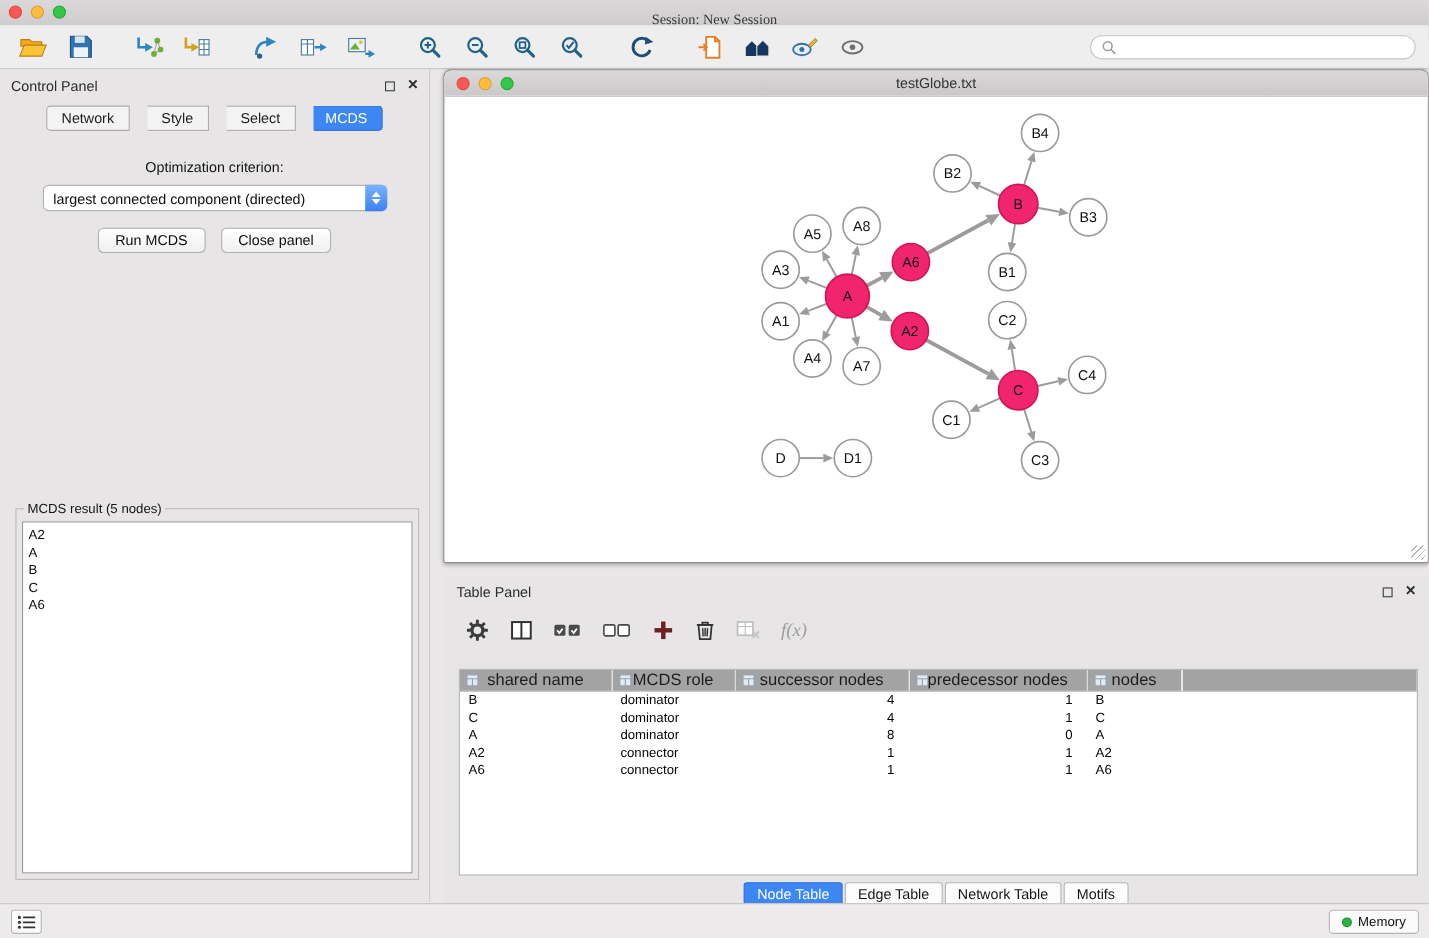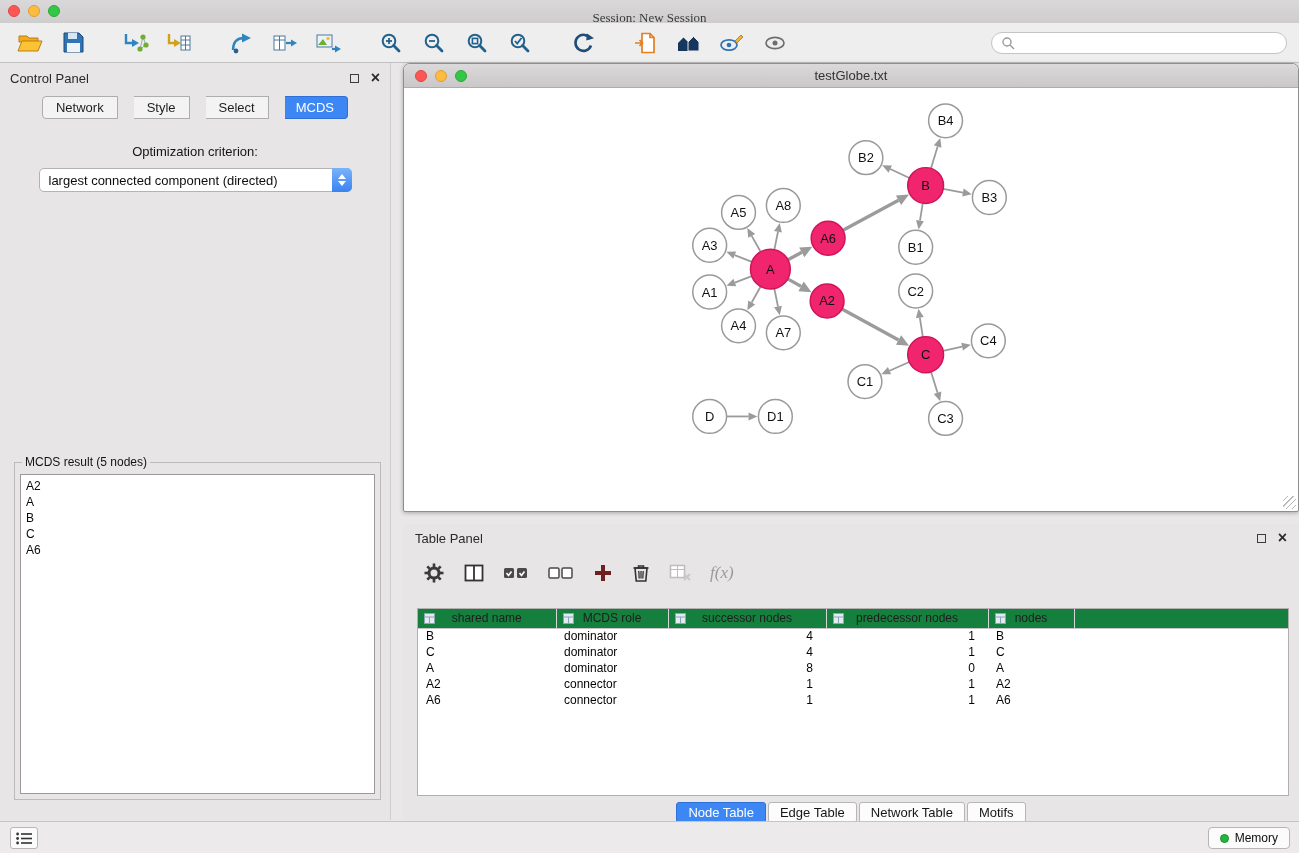--- a/index.html
+++ b/index.html
@@ -57,21 +57,21 @@
   .resize-grip{position:absolute;right:2px;bottom:2px;width:13px;height:13px;background:repeating-linear-gradient(135deg,transparent 0 3px,#b9b7b8 3px 4px);cursor:nwse-resize;}
 
   
   .table-panel{position:absolute;left:403px;top:524px;width:896px;height:308px;background:#e7e5e6;}
   .tp-header{height:28px;display:flex;align-items:center;padding:0 12px;font-size:13px;color:#2b2b2b;}
   .tp-toolbar{height:42px;display:flex;align-items:center;gap:19px;padding:0 20px;}
   .tp-tool{border:none;background:transparent;display:flex;align-items:center;justify-content:center;cursor:pointer;padding:0;}
   .fx-label{font-family:"Liberation Serif",serif;font-style:italic;font-size:17px;color:#9b9b9b;}
   .tp-table-wrap{position:absolute;left:14px;right:10px;top:84px;bottom:36px;background:#fff;border:1px solid #b1afb0;overflow:hidden;}
   .node-table{border-collapse:collapse;width:100%;table-layout:fixed;}
-  .node-table thead th{position:relative;height:19px;background:#15803d;border-right:1px solid #d6d6d6;border-bottom:1px solid #c6c6c6;font-size:12px;font-weight:normal;color:#1d1d1d;text-align:center;}
+  .node-table thead th{position:relative;height:19px;background:#a3a3a3;border-right:1px solid #d6d6d6;border-bottom:1px solid #c6c6c6;font-size:15px;font-weight:normal;color:#1d1d1d;text-align:center;}
   .node-table thead th.filler{border-right:none;}
   .node-table thead th svg{position:absolute;left:6px;top:4px;}
   .node-table td{font-size:12px;height:16px;padding:0 8px;color:#050505;white-space:nowrap;overflow:hidden;}
   .node-table td.num{text-align:right;padding-right:13px;}
   .bottom-tabs{position:absolute;bottom:9px;left:0;right:0;display:flex;justify-content:center;}
   .bottom-tab{font-size:13px;padding:2px 11px;background:#fcfcfc;border:1px solid #b7b5b6;margin:0 1px;border-radius:3px;color:#161616;cursor:pointer;}
   .bottom-tab.active{background:#3d87f5;border-color:#2f6fd8;color:#fff;}
 
   
   .status-bar{position:absolute;left:0;right:0;top:821px;height:32px;background:#eceaeb;border-top:1px solid #c6c4c5;}
@@ -247,20 +247,24 @@
         <div class="seg-tab">Select</div>
         <div class="seg-tab active">MCDS</div>
       </div>
     <div class="opt-label">Optimization criterion:</div>
     <div class="dropdown">
       <span class="dropdown-value">largest connected component (directed)</span>
       <span class="stepper">
           <span class="tri-up"></span>
           <span class="tri-down"></span>
         </span>
+    </div>
+    <div class="btn-row">
+      <button class="aqua-btn">Run MCDS</button>
+      <button class="aqua-btn">Close panel</button>
     </div>
     <fieldset class="result-fieldset">
       <legend>MCDS result (5 nodes)</legend>
       <div class="result-list" id="mcds-result-list">
           <div class="result-item">A2</div>
           <div class="result-item">A</div>
           <div class="result-item">B</div>
           <div class="result-item">C</div>
           <div class="result-item">A6</div>
         </div>

